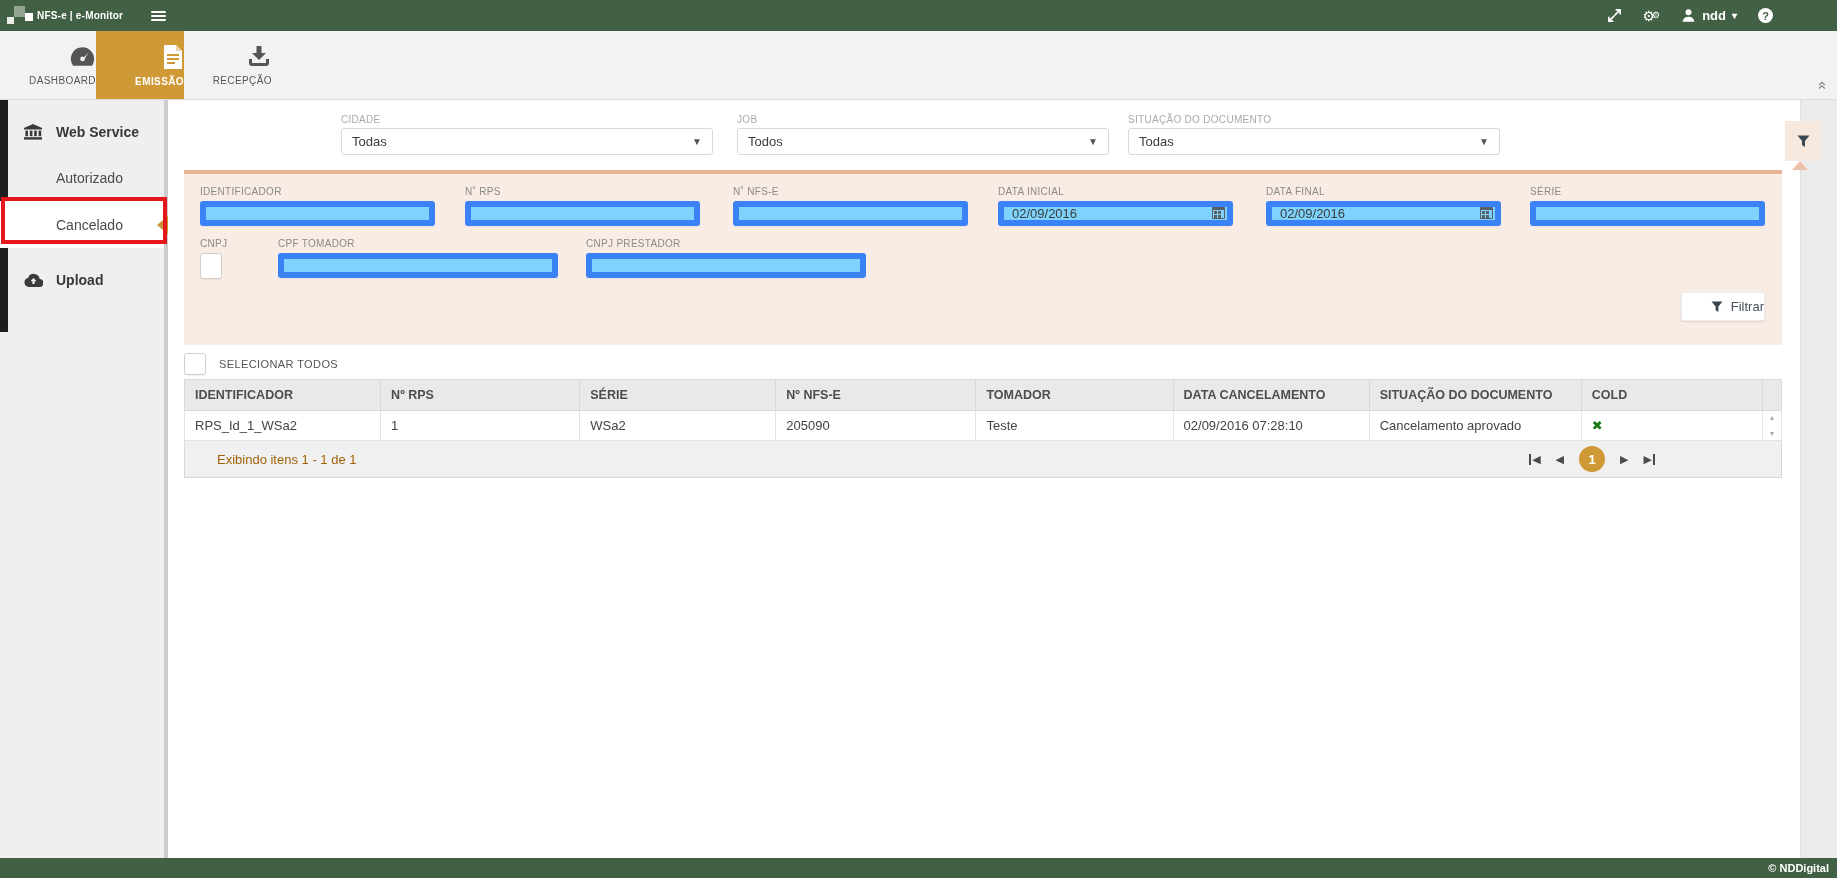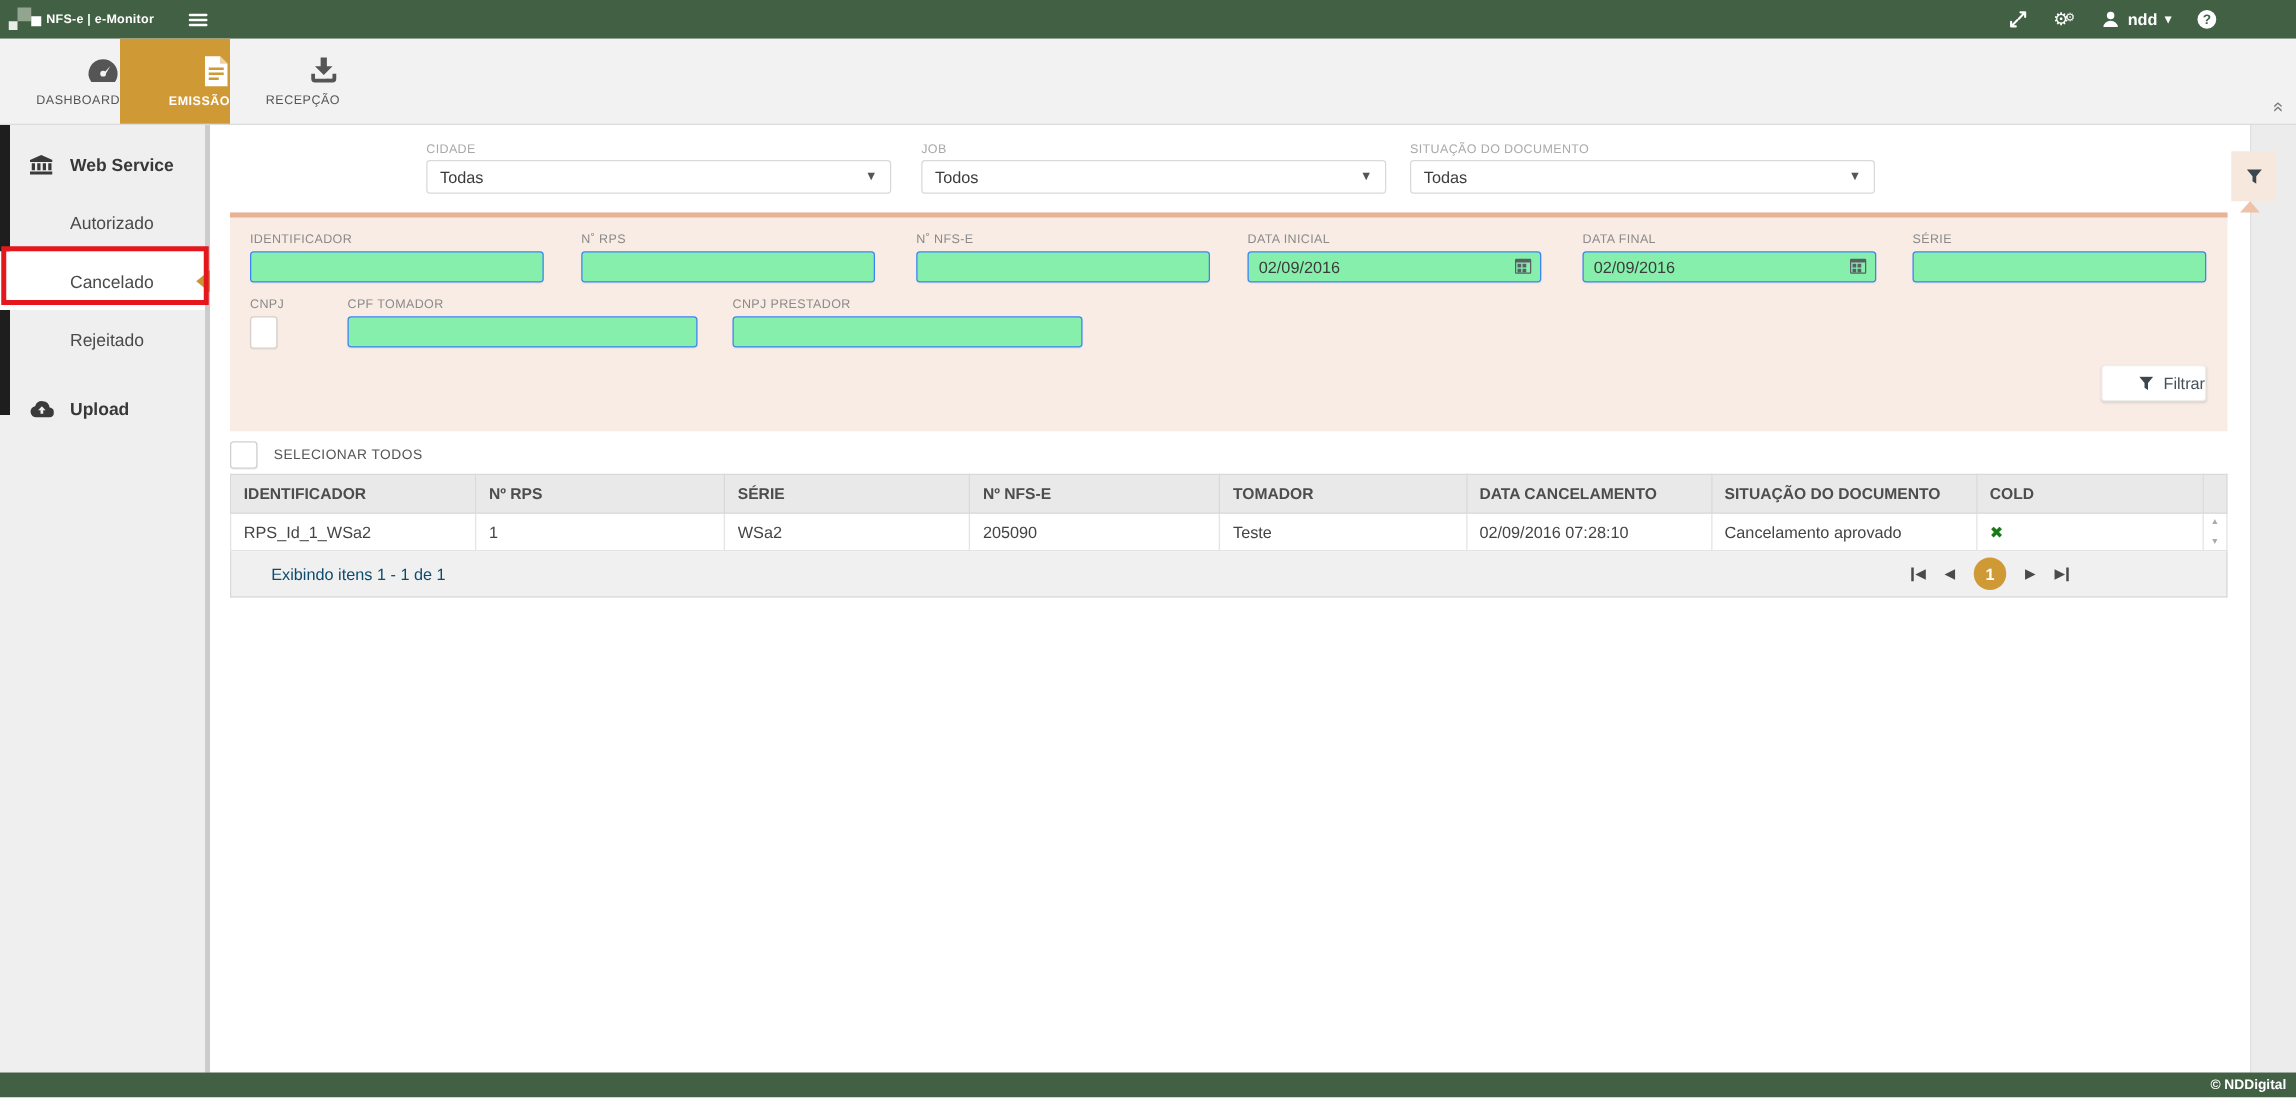--- a/index.html
+++ b/index.html
@@ -56,42 +56,42 @@
   .floating-select .fl-label { font-size:10px; color:#a9a9a9; letter-spacing:.3px; margin-bottom:3px; }
   .select-box { height:27px; border:1px solid #d9d9d9; border-radius:3px; background:#fff; display:flex; align-items:center; padding:0 10px; font-size:13px; color:#3c3c3c; cursor:pointer; }
   .select-box .sel-caret { margin-left:auto; color:#555; font-size:10px; }
   .filter-toggle { position:absolute; right:16px; top:21px; width:36px; height:40px; background:#f7e8dd; display:flex; align-items:center; justify-content:center; cursor:pointer; }
   .panel-pointer { position:absolute; right:29px; top:61px; width:0; height:0; border-left:8px solid transparent; border-right:8px solid transparent; border-bottom:9px solid #efc2a7; }
 
   
   .filter-panel { position:relative; margin-left:16px; width:1598px; height:175px; background:#f9ece4; border-top:4px solid #e8b295; }
   .f-field { position:absolute; }
   .f-label { font-size:10px; color:#8a8a8a; letter-spacing:.3px; margin-bottom:4px; }
-  .f-input { width:235px; height:25px; border:1px solid #3b82f6; border-radius:3px; background:#86efac; font-size:13px; color:#3c3c3c; padding:0 8px; font-family:"Liberation Sans", sans-serif; outline:none; box-shadow:0 1px 1px rgba(0,0,0,.04); }
+  .f-input { width:235px; height:25px; border:6px solid #3b82f6; border-radius:3px; background:#7dd3fc; font-size:13px; color:#3c3c3c; padding:0 8px; font-family:"Liberation Sans", sans-serif; outline:none; box-shadow:0 1px 1px rgba(0,0,0,.04); }
   .date-wrap { position:relative; width:235px; }
   .date-wrap .f-input { width:100%; padding-right:28px; }
   .cal-icon { position:absolute; right:8px; top:6px; width:13px; height:12px; border:1px solid #5a5f66; border-top:3px solid #5a5f66; border-radius:1px; }
   .cal-icon::after { content:""; position:absolute; left:1px; top:1px; width:3px; height:3px; background:#5a5f66; box-shadow:4px 0 0 #5a5f66, 0 4px 0 #5a5f66, 4px 4px 0 #5a5f66; }
   .checkbox { width:22px; height:26px; background:#fff; border:1px solid #d6cfc9; border-radius:3px; cursor:pointer; box-shadow:0 1px 1px rgba(0,0,0,.05); }
   .btn-filtrar { position:absolute; right:17px; bottom:24px; width:84px; height:29px; background:#fff; border:1px solid #eee; border-radius:3px; box-shadow:0 1px 2px rgba(0,0,0,.12); display:flex; align-items:center; justify-content:flex-end; gap:8px; font-size:13px; color:#46505a; cursor:pointer; }
 
   
   .selectall-row { margin:8px 0 4px 16px; display:flex; align-items:center; gap:13px; }
   .selectall-row .checkbox { width:22px; height:22px; border-color:#cfcfcf; }
   .selectall-label { font-size:11px; color:#555; letter-spacing:.4px; }
 
   
   .grid { margin-left:16px; width:1598px; border:1px solid #d9d9d9; border-collapse:collapse; table-layout:fixed; }
   .grid th { background:#e9e9e9; border:1px solid #d9d9d9; height:31px; text-align:left; padding:0 10px; font-size:12.5px; color:#4d4d4d; font-weight:bold; }
   .grid td { background:#fff; border:1px solid #e3e3e3; border-top:none; height:30px; padding:0 10px; font-size:13px; color:#444; }
   .cold-x { color:#1a7a1a; font-weight:bold; font-size:13px; font-family:"DejaVu Sans", sans-serif; }
   .vscroll-cell { padding:0 !important; vertical-align:top; }
   .vscroll { height:100%; display:flex; flex-direction:column; justify-content:space-between; align-items:center; padding:3px 0; color:#aaa; font-size:7px; line-height:1; }
   .grid-footer { margin-left:16px; width:1598px; height:37px; background:#f0f0f0; border:1px solid #d9d9d9; border-top:none; display:flex; align-items:center; padding:0 14px; }
-  .page-summary { font-size:13px; color:#0c4a6e; margin-left:18px; }
+  .page-summary { font-size:13px; color:#a16207; margin-left:18px; }
   .pager { margin-left:auto; margin-right:112px; display:flex; align-items:center; gap:15px; color:#4a4a4a; }
   .pg-btn { font-size:11px; cursor:pointer; display:flex; align-items:center; line-height:1; }
   .pg-edge { border-left:2px solid #4a4a4a; padding-left:1px; }
   .pg-edge-r { border-right:2px solid #4a4a4a; padding-right:1px; }
   .pg-current { width:26px; height:26px; border-radius:50%; background:#cf9a35; color:#fff; font-size:13px; font-weight:bold; display:flex; align-items:center; justify-content:center; cursor:default; }
 
   
   .footer { position:absolute; left:0; bottom:0; width:1837px; height:20px; background:#426044; color:#fff; display:flex; align-items:center; justify-content:flex-end; padding-right:8px; font-size:11px; font-weight:bold; }
 
   svg { display:block; }
@@ -178,23 +178,20 @@
           </svg>
       </span>
       <span>Web Service</span>
     </div>
     <div class="side-item">
       <span>Autorizado</span>
     </div>
     <div class="side-item active">
       <span>Cancelado</span>
       <span class="side-pointer"></span>
-    </div>
-    <div class="side-item">
-      <span>Rejeitado</span>
     </div>
     <div class="side-item group gap-top" style="height:52px">
       <span class="side-icon">
         <svg width="19" height="14" viewBox="0 0 19 14">
             <path d="M5 14a4.6 4.6 0 0 1-.9-9.1A6 6 0 0 1 15.7 6 3.9 3.9 0 0 1 15 14z" fill="#3a3a3a"></path>
             <path d="M9.5 5l3 3.2h-1.9V11h-2.2V8.2H6.5z" fill="#efefef"></path>
           </svg>
       </span>
       <span>Upload</span>
     </div>

